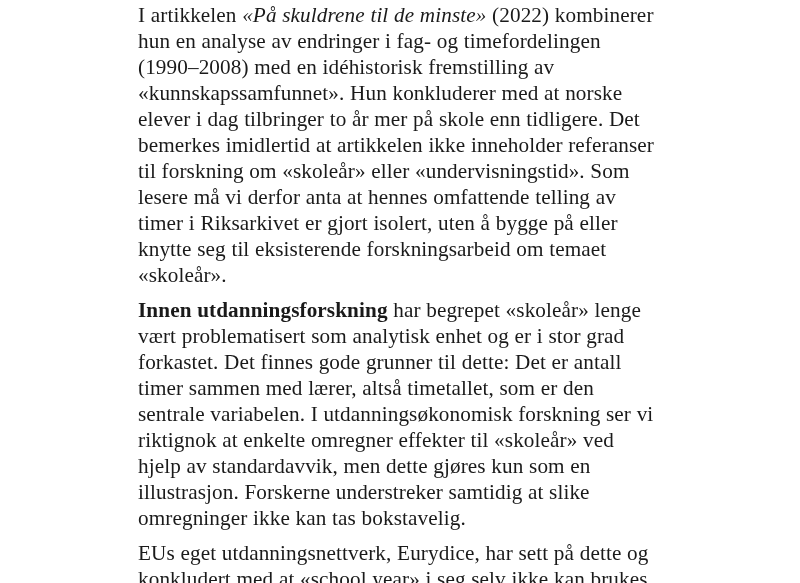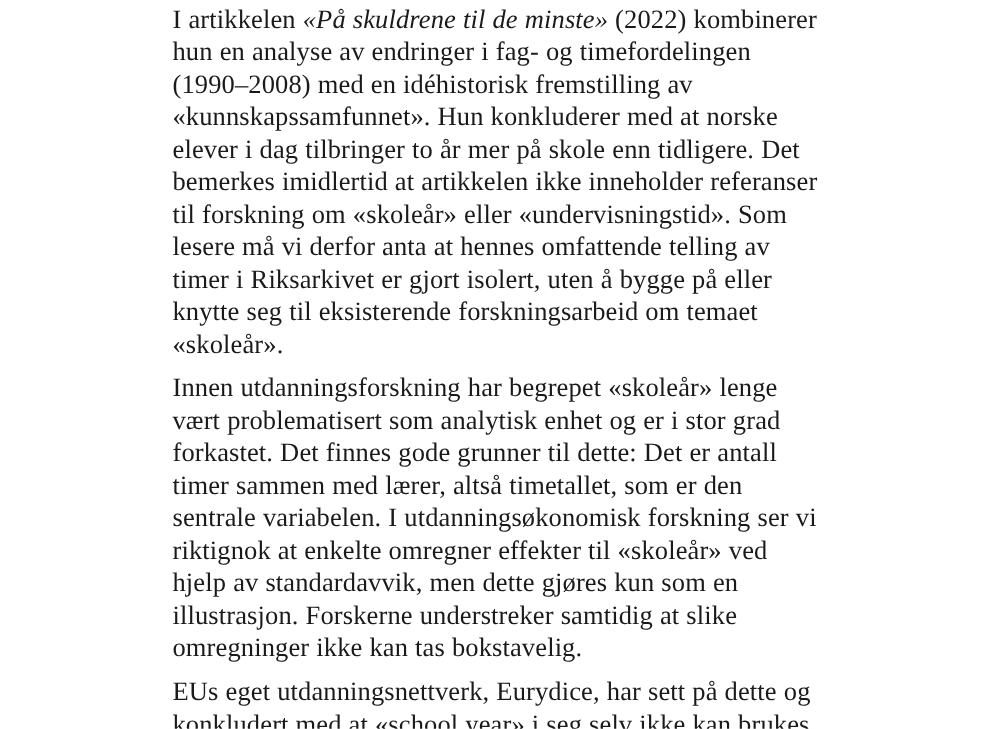--- a/index.html
+++ b/index.html
@@ -34,21 +34,21 @@
     line-height: 26px;
     text-align: left;
     letter-spacing: 0.005em;
     word-spacing: 0.01em;
     hyphens: none;
   }
   .para:last-child {
     margin-bottom: 0;
   }
   .lead-in {
-    font-weight: normal;
+    font-weight: bold;
   }
   .work-title {
     font-style: italic;
   }
 </style>
 </head>
 <body>
 
 <div class="page">
   <div class="article-body">

